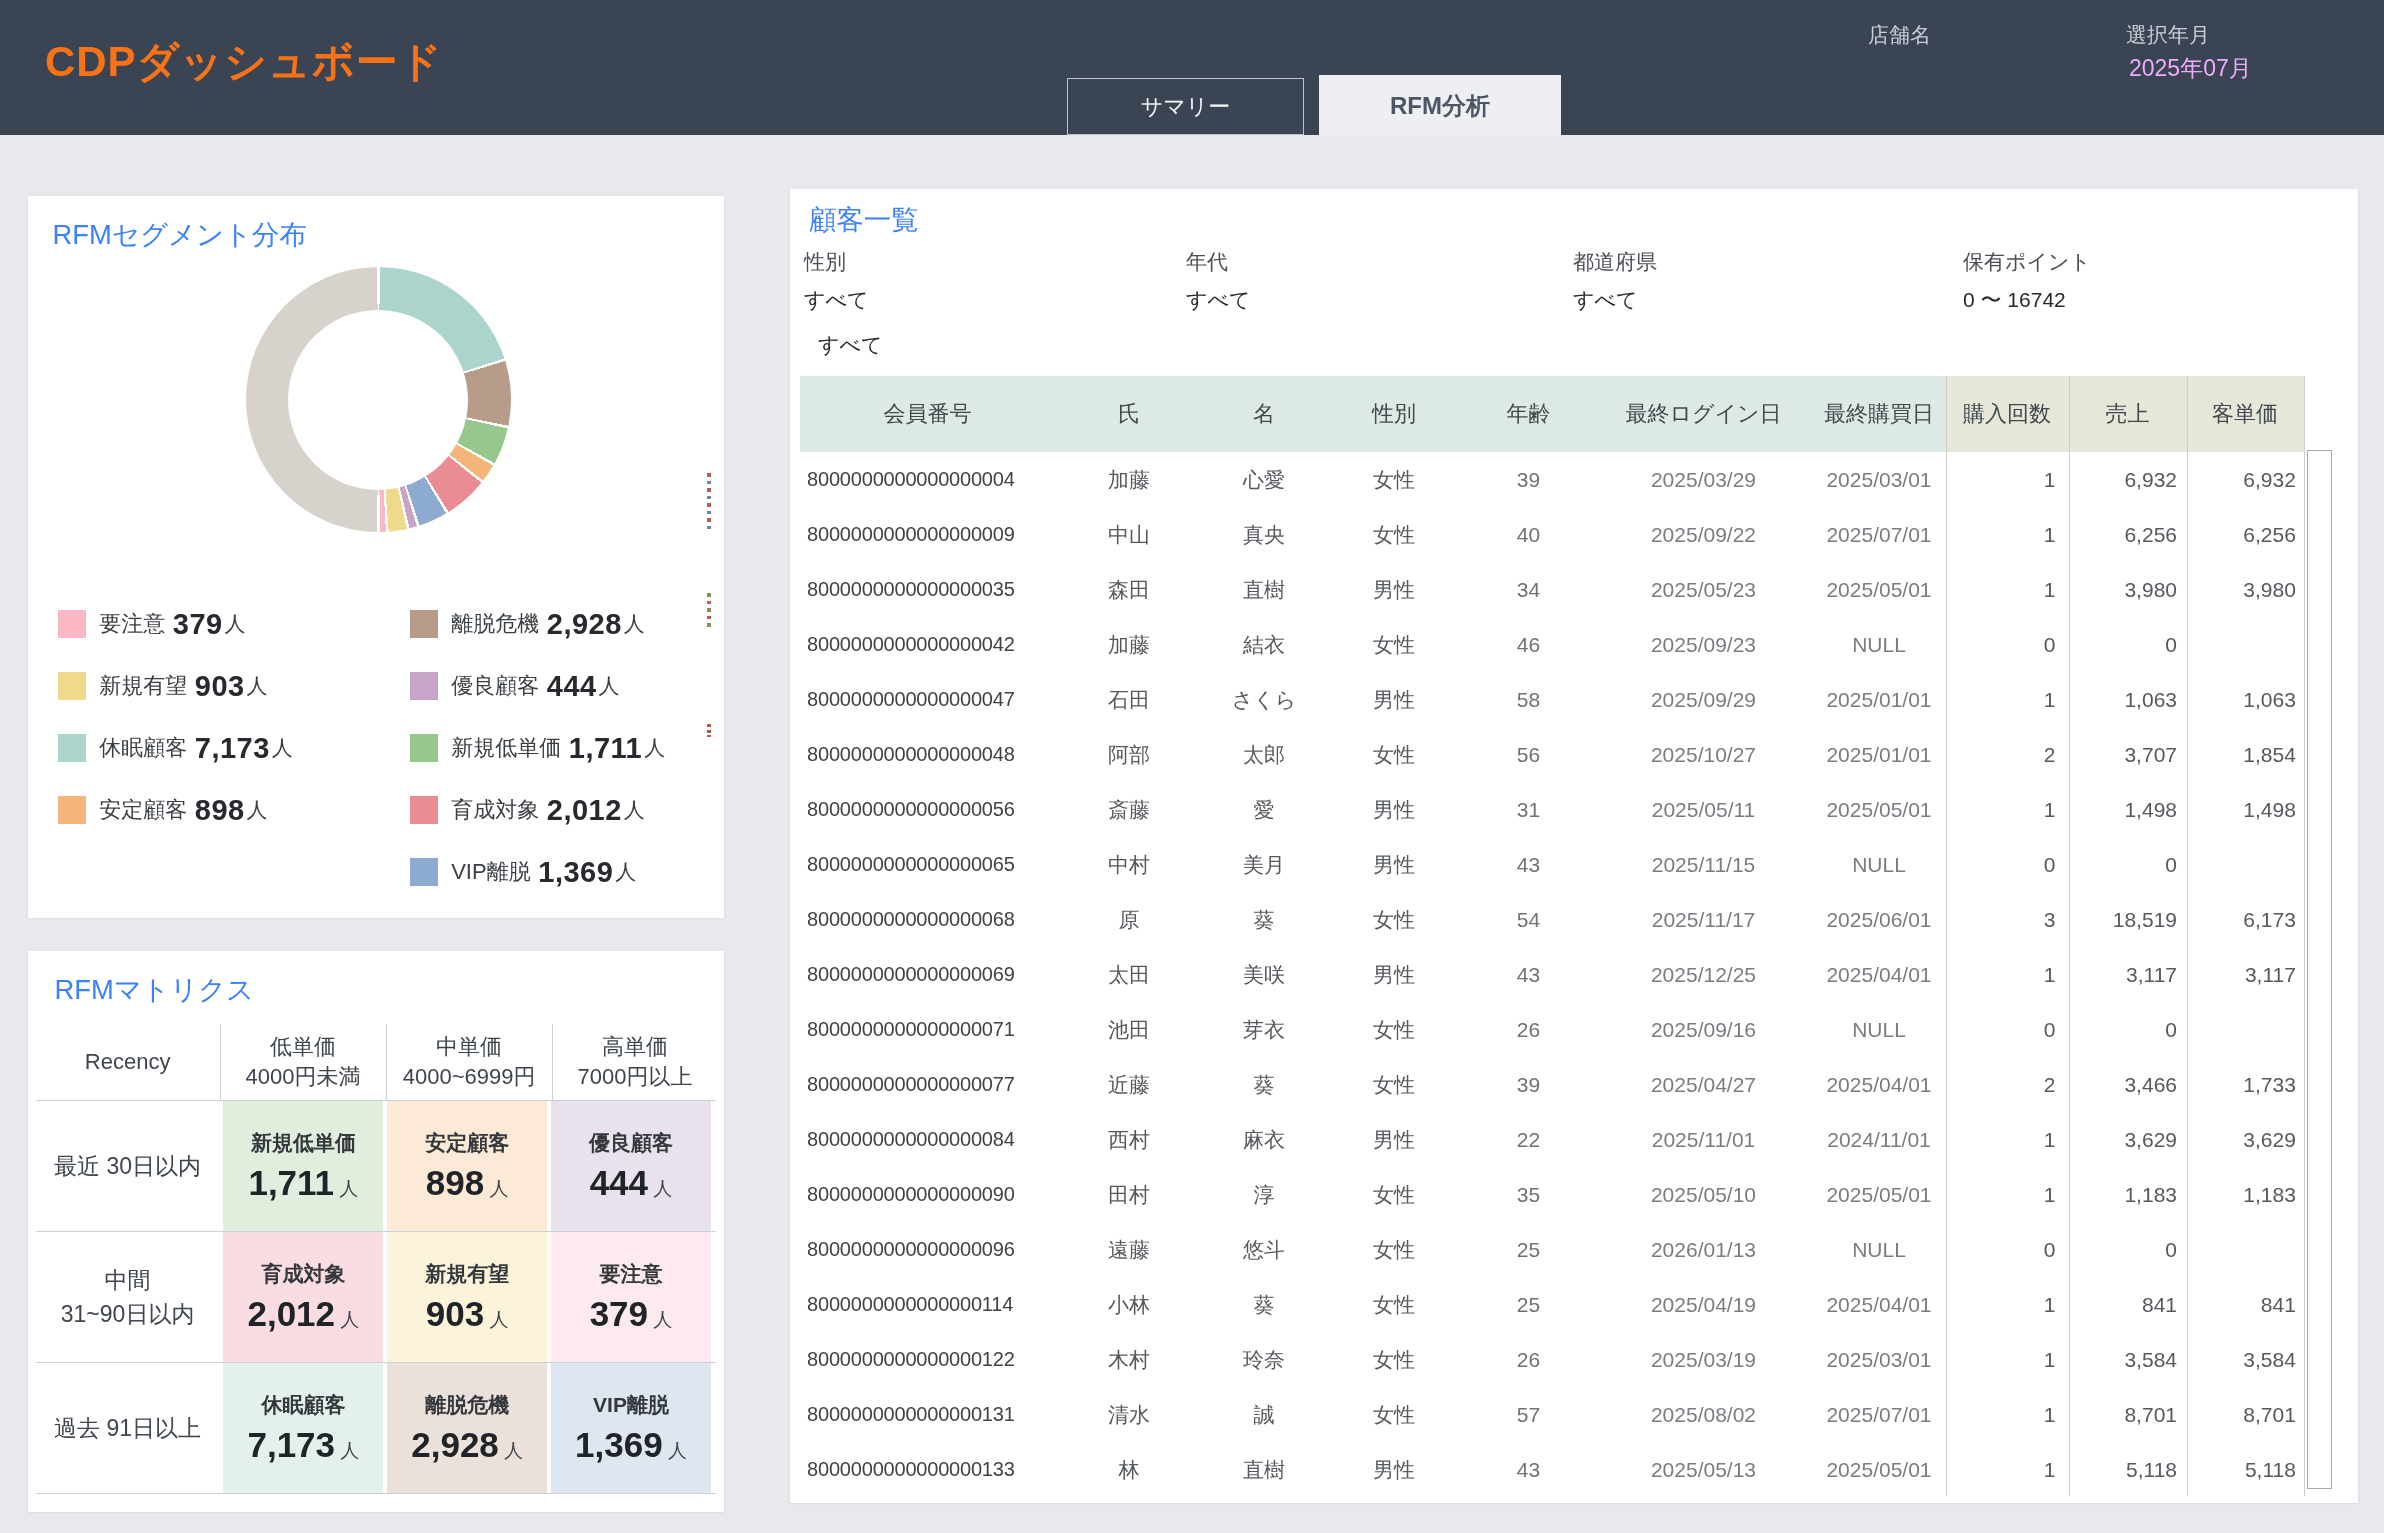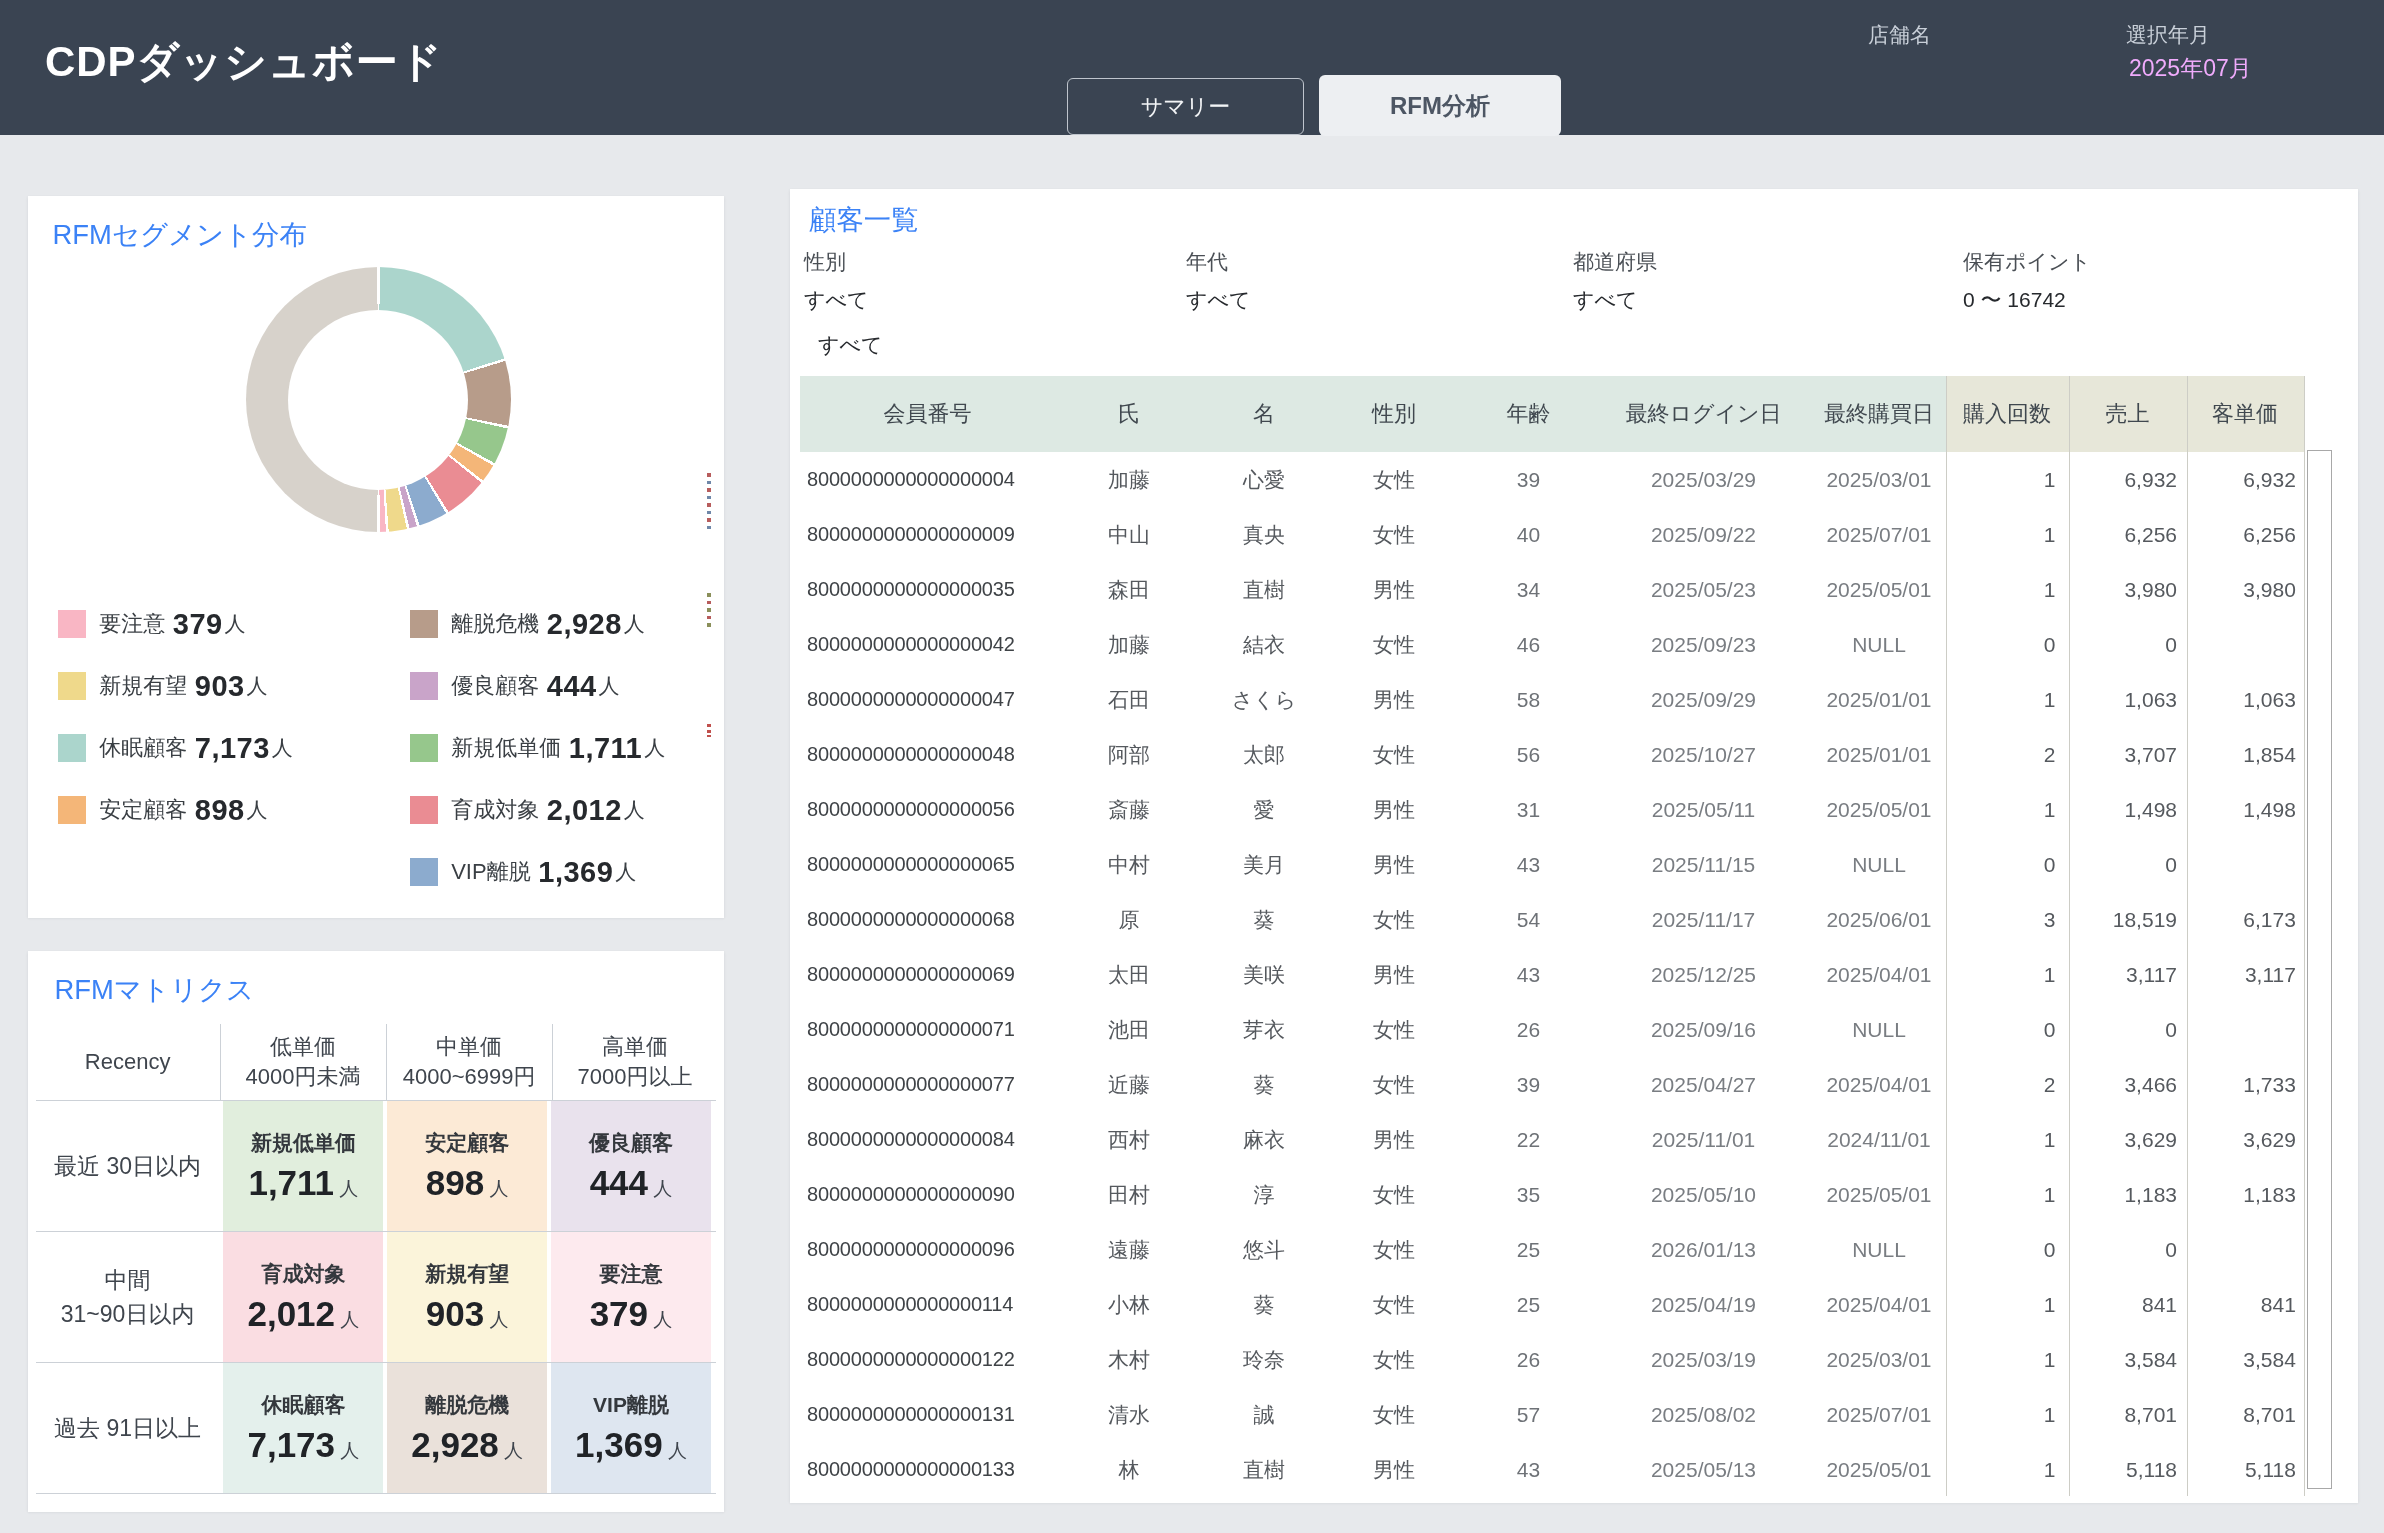--- a/index.html
+++ b/index.html
@@ -4,24 +4,24 @@
 <style>
   html,body{margin:0;padding:0;}
   body{
     width:2385px;height:1533px;position:relative;overflow:hidden;
     background:#e7e9ec;
     font-family:"Liberation Sans","DejaVu Sans",sans-serif;
     -webkit-font-smoothing:antialiased;
   }
   
   .topbar{position:absolute;left:0;top:0;width:2385px;height:135px;background:#3a4452;}
-  .app-title{position:absolute;left:45px;top:34px;font-size:42px;font-weight:700;color:#ffffff;letter-spacing:0.9px;}
+  .app-title{position:absolute;left:45px;top:34px;font-size:42px;font-weight:700;color:#f97316;letter-spacing:0.9px;}
   .top-label{position:absolute;top:21px;font-size:21px;color:#c9d0d9;}
   .top-value{position:absolute;top:53px;font-size:23px;color:#f0abfc;}
-  .tab{position:absolute;display:flex;align-items:center;justify-content:center;font-size:22px;cursor:pointer;border-radius:6px;}
+  .tab{position:absolute;display:flex;align-items:center;justify-content:center;font-size:22px;cursor:pointer;}
   .tab-summary{left:1067px;top:78px;width:237px;height:57px;border:1.9px solid #bfc5cd;color:#f2f4f6;background:transparent;box-sizing:border-box;}
   .tab-rfm{left:1319px;top:75px;width:242px;height:61px;background:#edeff2;color:#4d5664;font-weight:700;font-size:24px;}
   
   .card{position:absolute;background:#ffffff;box-shadow:0 0.9px 2.8px rgba(40,50,60,.10);}
   .card-title{position:absolute;font-size:27.4px;font-weight:400;color:#3b82f6;}
   
   .donut-card{left:28px;top:196px;width:696px;height:722px;}
   .donut{position:absolute;left:218px;top:71px;width:265px;height:265px;border-radius:50%;}
   .donut-hole{position:absolute;left:260px;top:114px;width:180px;height:180px;border-radius:50%;background:#ffffff;}
   .legend{position:absolute;left:30px;top:397px;width:644px;display:flex;}

